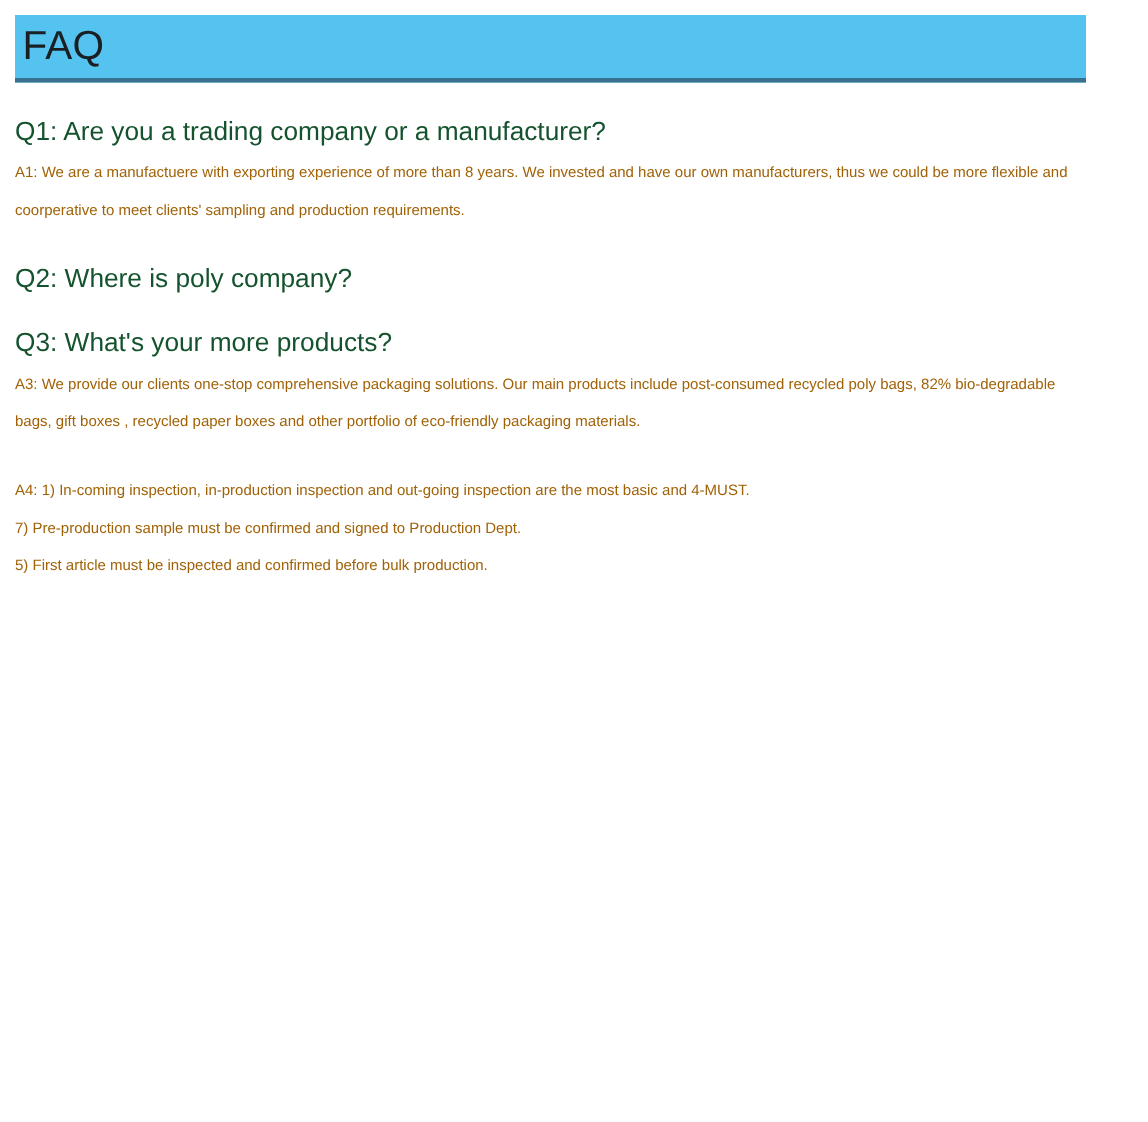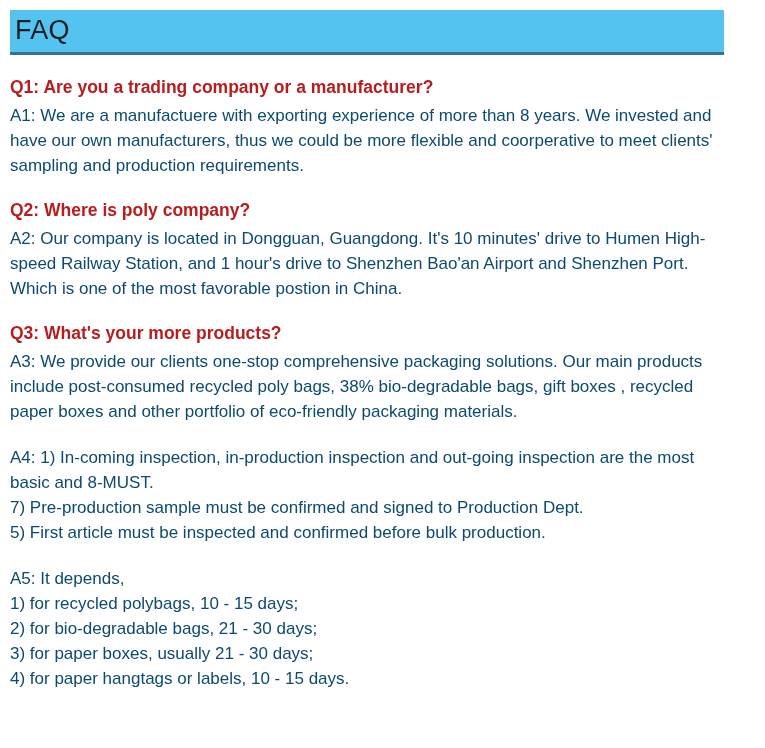--- a/index.html
+++ b/index.html
@@ -23,28 +23,28 @@
     font-size: 27px;
     line-height: 32px;
     font-weight: 400;
     color: #1a1f24;
     letter-spacing: 0.2px;
   }
   .faq-item { margin-top: 21px; }
   .faq-item .question {
     font-size: 17.5px;
     line-height: 22px;
-    font-weight: 700;
-    color: #b91c1c;
+    font-weight: 400;
+    color: #14532d;
     margin-bottom: 5px;
   }
   .faq-item .answer {
-    font-size: 17px;
+    font-size: 10px;
     line-height: 25px;
-    color: #0c4a6e;
+    color: #a16207;
     font-weight: 400;
   }
   .faq-item .answer .answer-line { min-height: 25px; }
 </style>
 </head>
 <body>
 
 <div class="page">
 
   <div class="faq-header">
@@ -54,44 +54,34 @@
   <div id="faq-list">
     <section class="faq-item">
       <h3 class="question">Q1: Are you a trading company or a manufacturer?</h3>
       <div class="answer">
           <div class="answer-line">A1: We are a manufactuere with exporting experience of more than 8 years. We invested and have our own manufacturers, thus we could be more flexible and coorperative to meet clients' sampling and production requirements.</div>
         </div>
     </section>
 
     <section class="faq-item">
       <h3 class="question">Q2: Where is poly company?</h3>
-      <div class="answer">
-          <div class="answer-line">A2: Our company is located in Dongguan, Guangdong. It's 10 minutes' drive to Humen High-speed Railway Station, and 1 hour's drive to Shenzhen Bao'an Airport and Shenzhen Port. Which is one of the most favorable postion in China.</div>
-        </div>
     </section>
 
     <section class="faq-item">
       <h3 class="question">Q3: What's your more products?</h3>
       <div class="answer">
-          <div class="answer-line">A3: We provide our clients one-stop comprehensive packaging solutions. Our main products include post-consumed recycled poly bags, 38% bio-degradable bags, gift boxes , recycled paper boxes and other portfolio of eco-friendly packaging materials.</div>
+          <div class="answer-line">A3: We provide our clients one-stop comprehensive packaging solutions. Our main products include post-consumed recycled poly bags, 82% bio-degradable bags, gift boxes , recycled paper boxes and other portfolio of eco-friendly packaging materials.</div>
         </div>
     </section>
 
     <section class="faq-item">
       <div class="answer">
-          <div class="answer-line">A4: 1) In-coming inspection, in-production inspection and out-going inspection are the most basic and 8-MUST.</div>
+          <div class="answer-line">A4: 1) In-coming inspection, in-production inspection and out-going inspection are the most basic and 4-MUST.</div>
           <div class="answer-line">7) Pre-production sample must be confirmed and signed to Production Dept.</div>
           <div class="answer-line">5) First article must be inspected and confirmed before bulk production.</div>
         </div>
     </section>
 
     <section class="faq-item">
-      <div class="answer">
-          <div class="answer-line">A5: It depends,</div>
-          <div class="answer-line">1) for recycled polybags, 10 - 15 days;</div>
-          <div class="answer-line">2) for bio-degradable bags, 21 - 30 days;</div>
-          <div class="answer-line">3) for paper boxes, usually 21 - 30 days;</div>
-          <div class="answer-line">4) for paper hangtags or labels, 10 - 15 days.</div>
-        </div>
     </section>
   </div>
 
 </div>
 
 </body></html>

